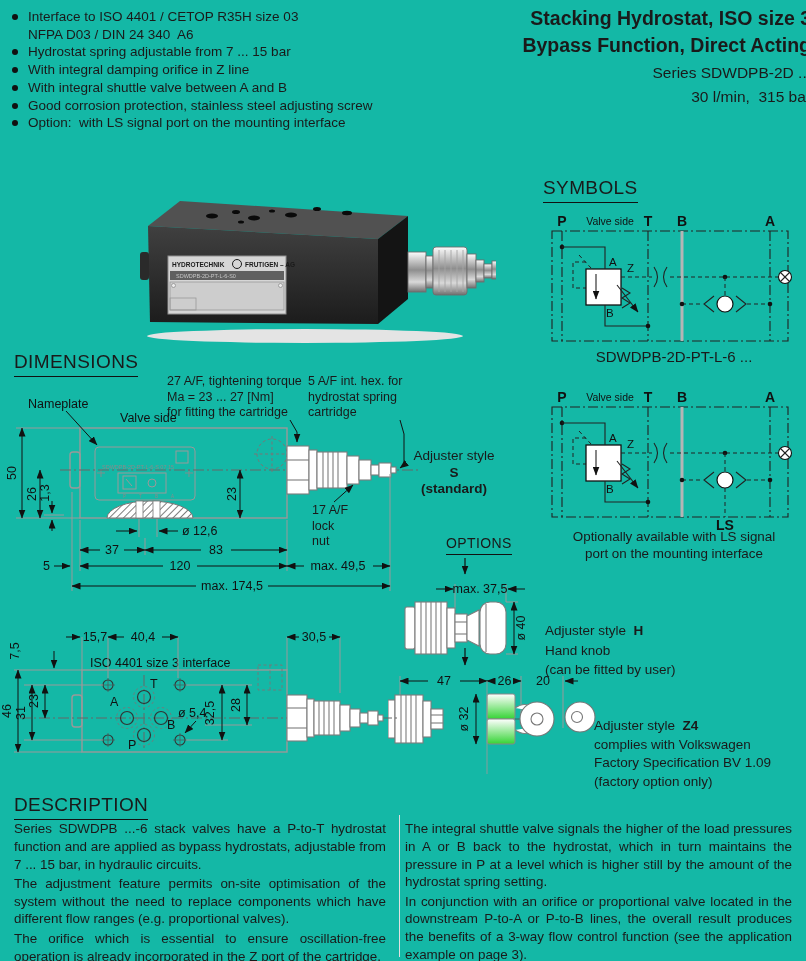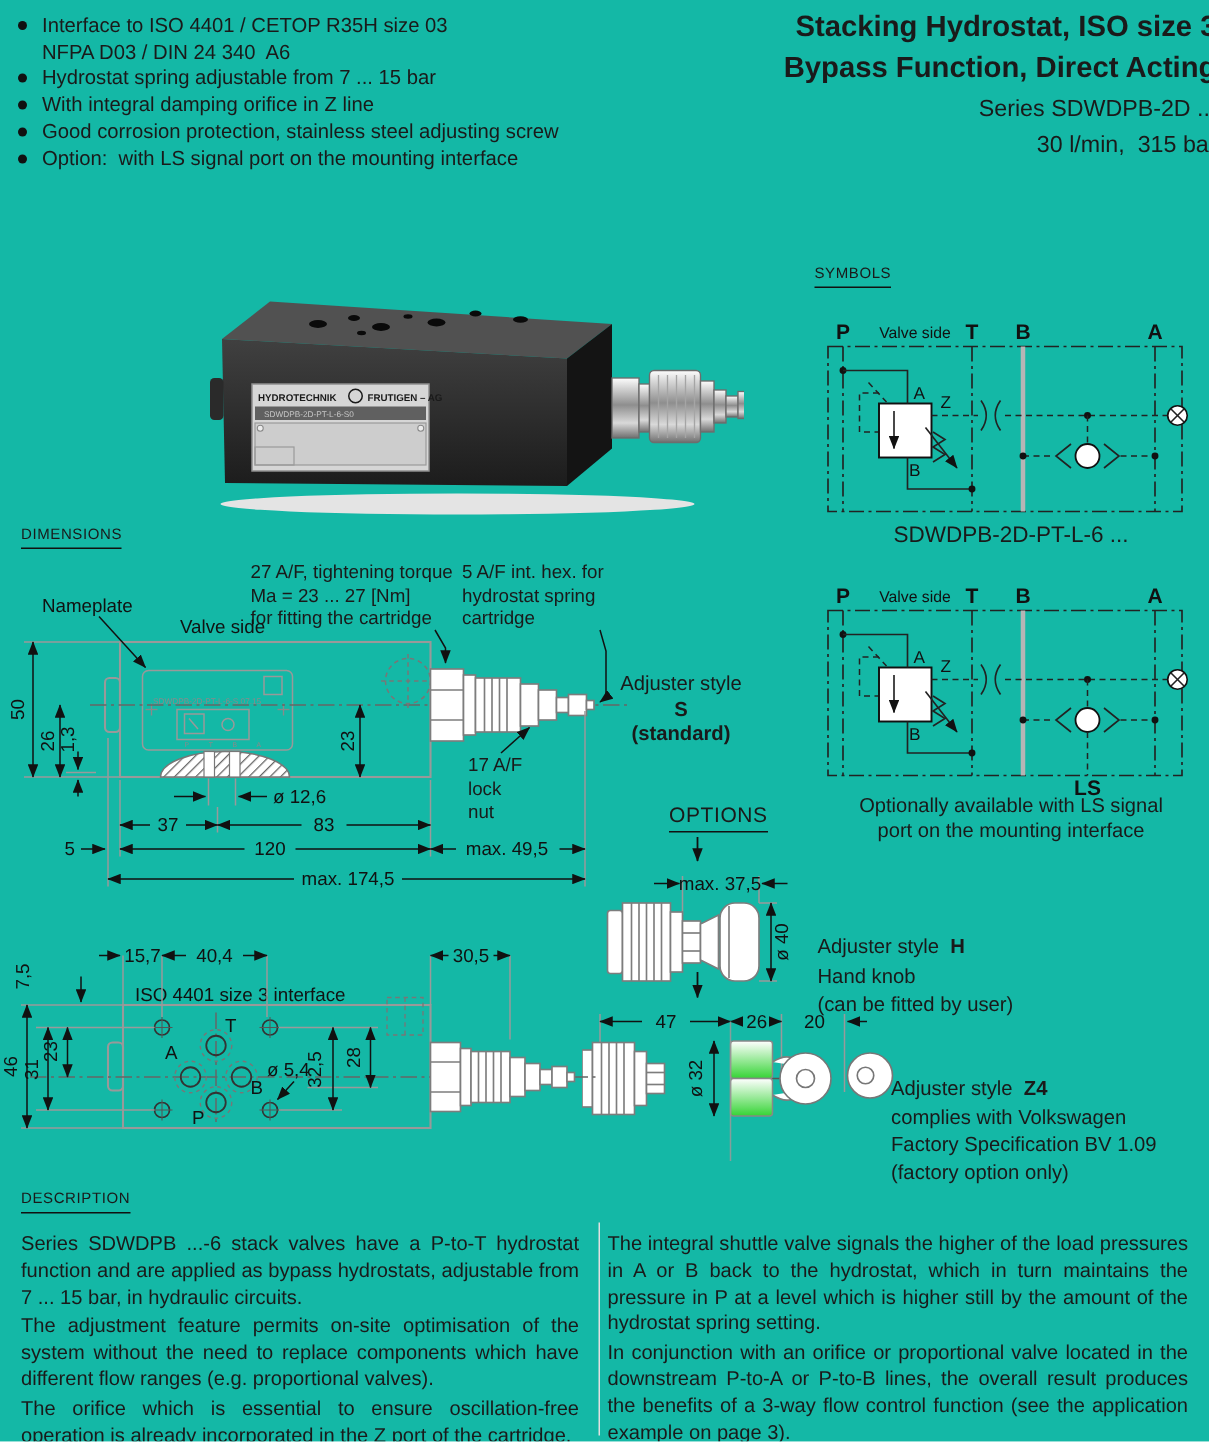--- a/index.html
+++ b/index.html
@@ -10,21 +10,21 @@
   
   .bullets{left:6px;top:8px;width:470px;font-size:13.5px;line-height:17.7px;}
   .bi{position:relative;padding-left:22px;}
   .dot{position:absolute;left:6px;top:6px;width:6px;height:6px;border-radius:50%;background:#111;}
   
   .titleblock{right:-5px;top:5px;width:420px;text-align:right;}
   .t1{font-size:19.5px;font-weight:bold;line-height:27px;}
   .t2{font-size:15.5px;line-height:24px;margin-top:2px;}
   .t2b{font-size:15.5px;line-height:24px;}
   
-  .h1{font-size:10px;letter-spacing:.4px;border-bottom:1.4px solid #111;padding-bottom:3px;display:inline-block;}
+  .h1{font-size:19px;letter-spacing:.4px;border-bottom:1.4px solid #111;padding-bottom:3px;display:inline-block;}
   
   .dd{fill:none;stroke:#222;stroke-width:1.1;stroke-dasharray:10 3 2 3;}
   .thin{stroke:#222;stroke-width:1.1;fill:none;}
   .dsh{fill:none;stroke:#222;stroke-width:1;stroke-dasharray:4 3;}
   .sq{fill:#fff;stroke:#111;stroke-width:1.3;}
   .symtxt{font-size:14px;font-weight:bold;fill:#111;text-anchor:middle;}
   .symsm{font-size:11.5px;fill:#111;}
   .vsd{font-size:10.5px;fill:#111;text-anchor:middle;}
   
   .ol{stroke:#999;stroke-width:1.4;fill:none;}
@@ -84,20 +84,24 @@
     <div>Interface to ISO 4401 / CETOP R35H size 03</div>
     <div>NFPA D03 / DIN 24 340&nbsp; A6</div>
   </div>
   <div class="bi">
         <span class="dot"></span>
         <div>Hydrostat spring adjustable from 7 ... 15 bar</div>
       </div>
   <div class="bi">
         <span class="dot"></span>
         <div>With integral damping orifice in Z line</div>
+      </div>
+  <div class="bi">
+        <span class="dot"></span>
+        <div>With integral shuttle valve between A and B</div>
       </div>
   <div class="bi">
         <span class="dot"></span>
         <div>Good corrosion protection, stainless steel adjusting screw</div>
       </div>
   <div class="bi">
         <span class="dot"></span>
         <div>Option:&nbsp; with LS signal port on the mounting interface</div>
       </div>
 </div>

